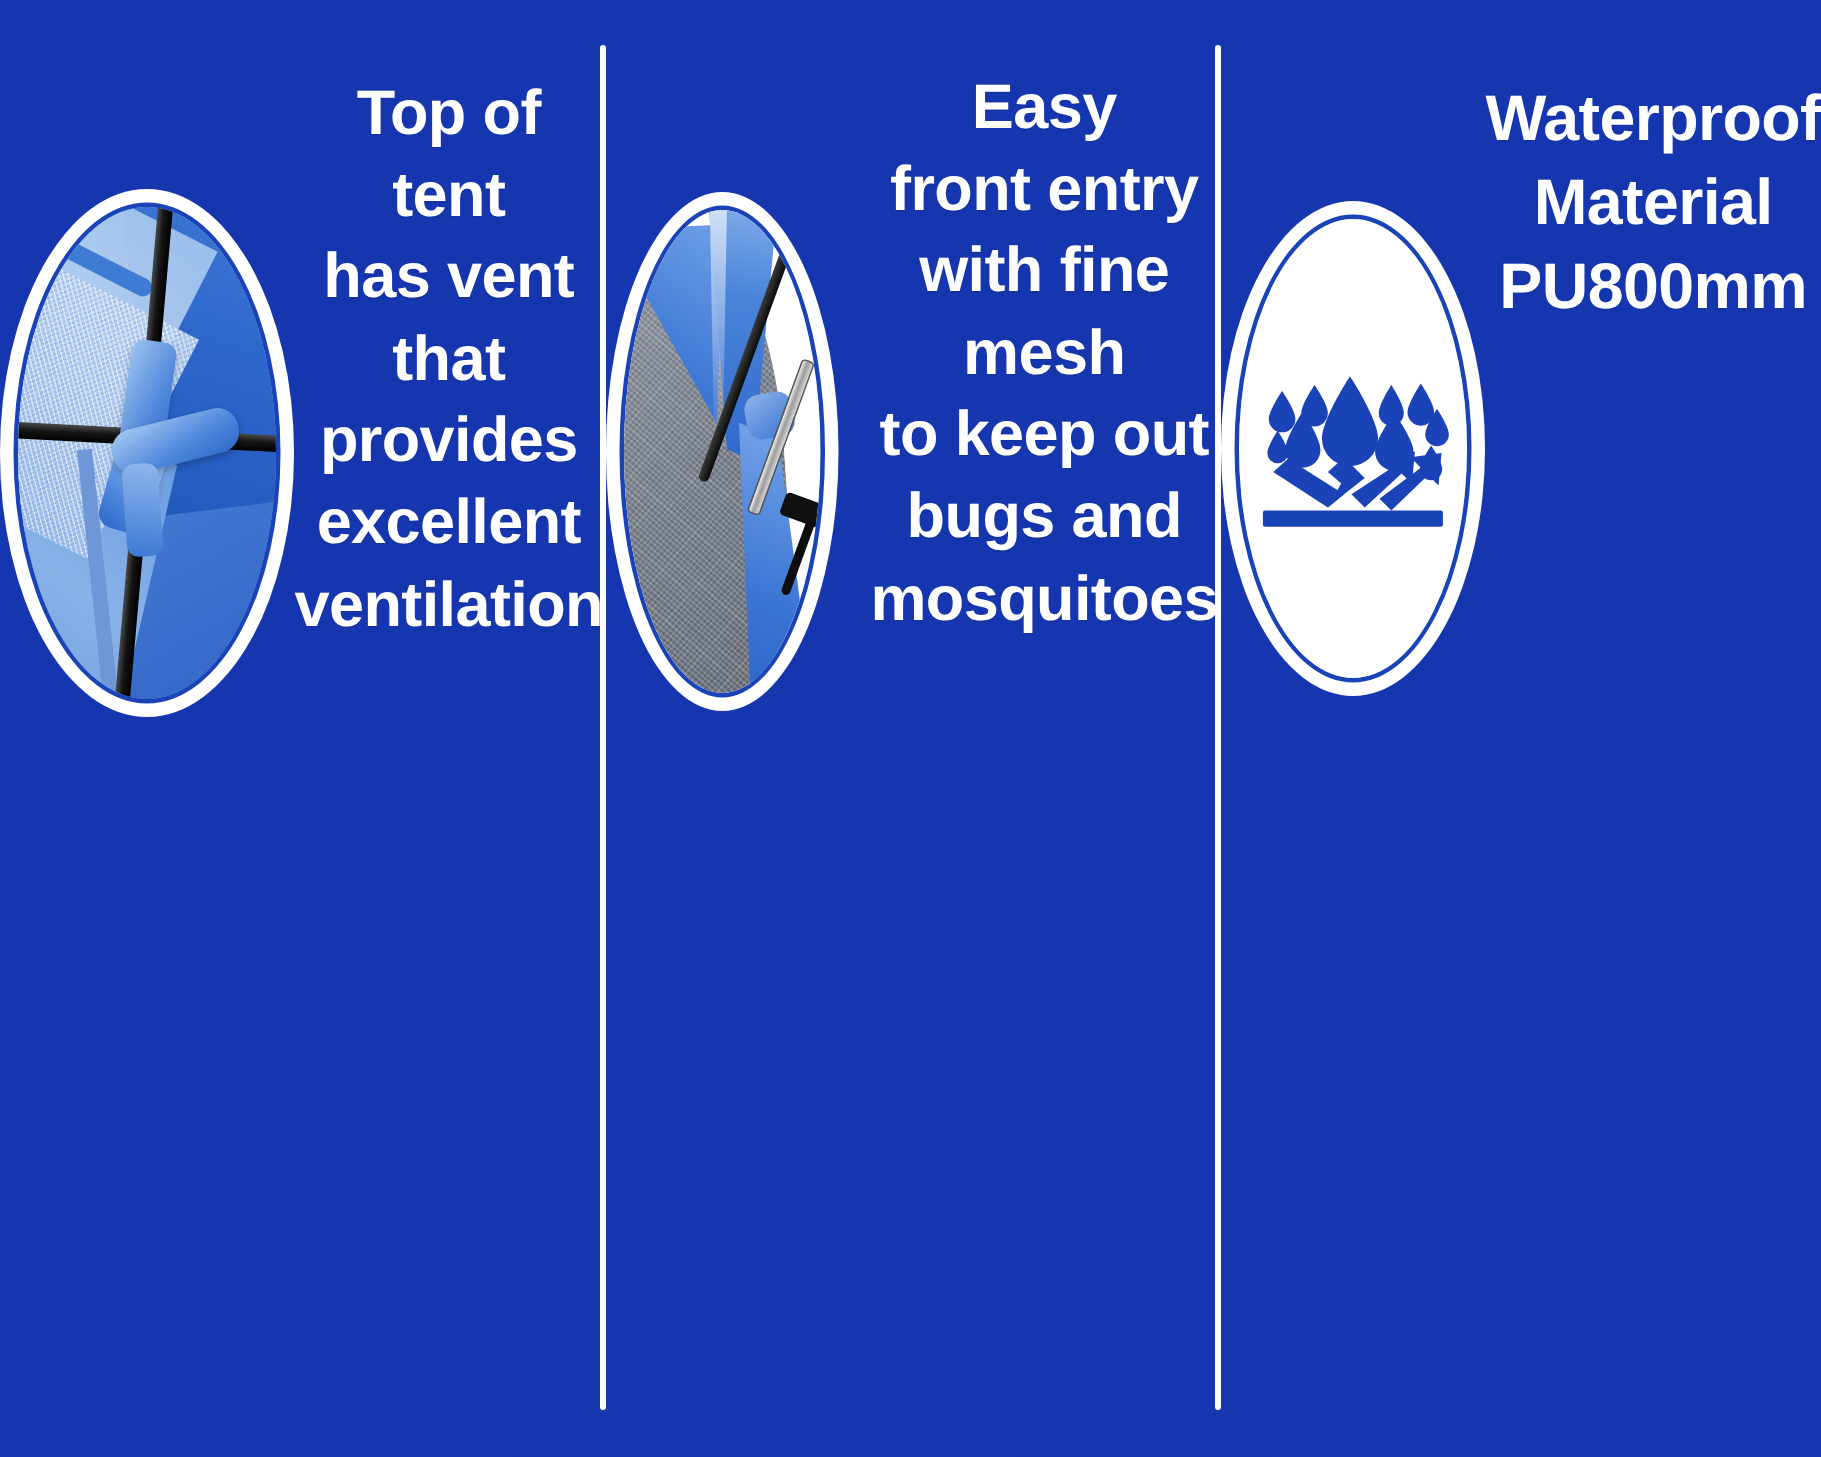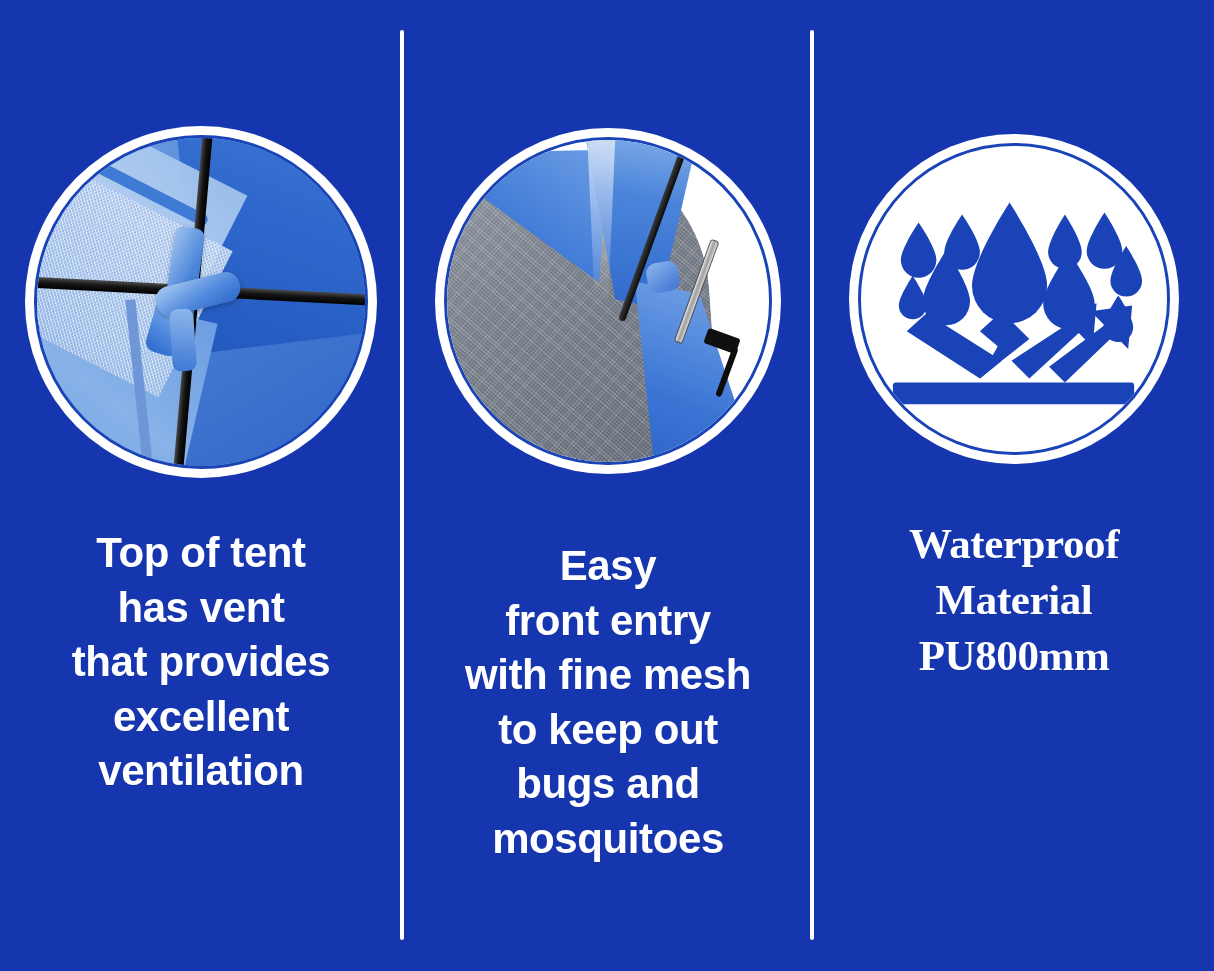--- a/index.html
+++ b/index.html
@@ -27,26 +27,25 @@
   }
   .divider.d1 { left:400px; }
   .divider.d2 { left:810px; }
 
   
   .panel {
     position:absolute;
     top:0;
     height:971px;
     display:flex;
-    flex-direction:column;
-    align-items:center;
+    flex-direction:row;
   }
   .panel.p1 { left:0px;   width:402px; }
   .panel.p2 { left:404px; width:408px;gap:21px; }
-  .panel.p3 { left:814px; width:400px;font-family:Liberation Serif, serif; }
+  .panel.p3 { left:814px; width:400px; }
 
   
   .circle-wrap {
     position:relative;
     width:352px; height:352px;
     margin-top:126px;
     border-radius:50%;
     background:#ffffff;
     padding:9px;
     box-shadow:0 0 0 0 rgba(0,0,0,0);

